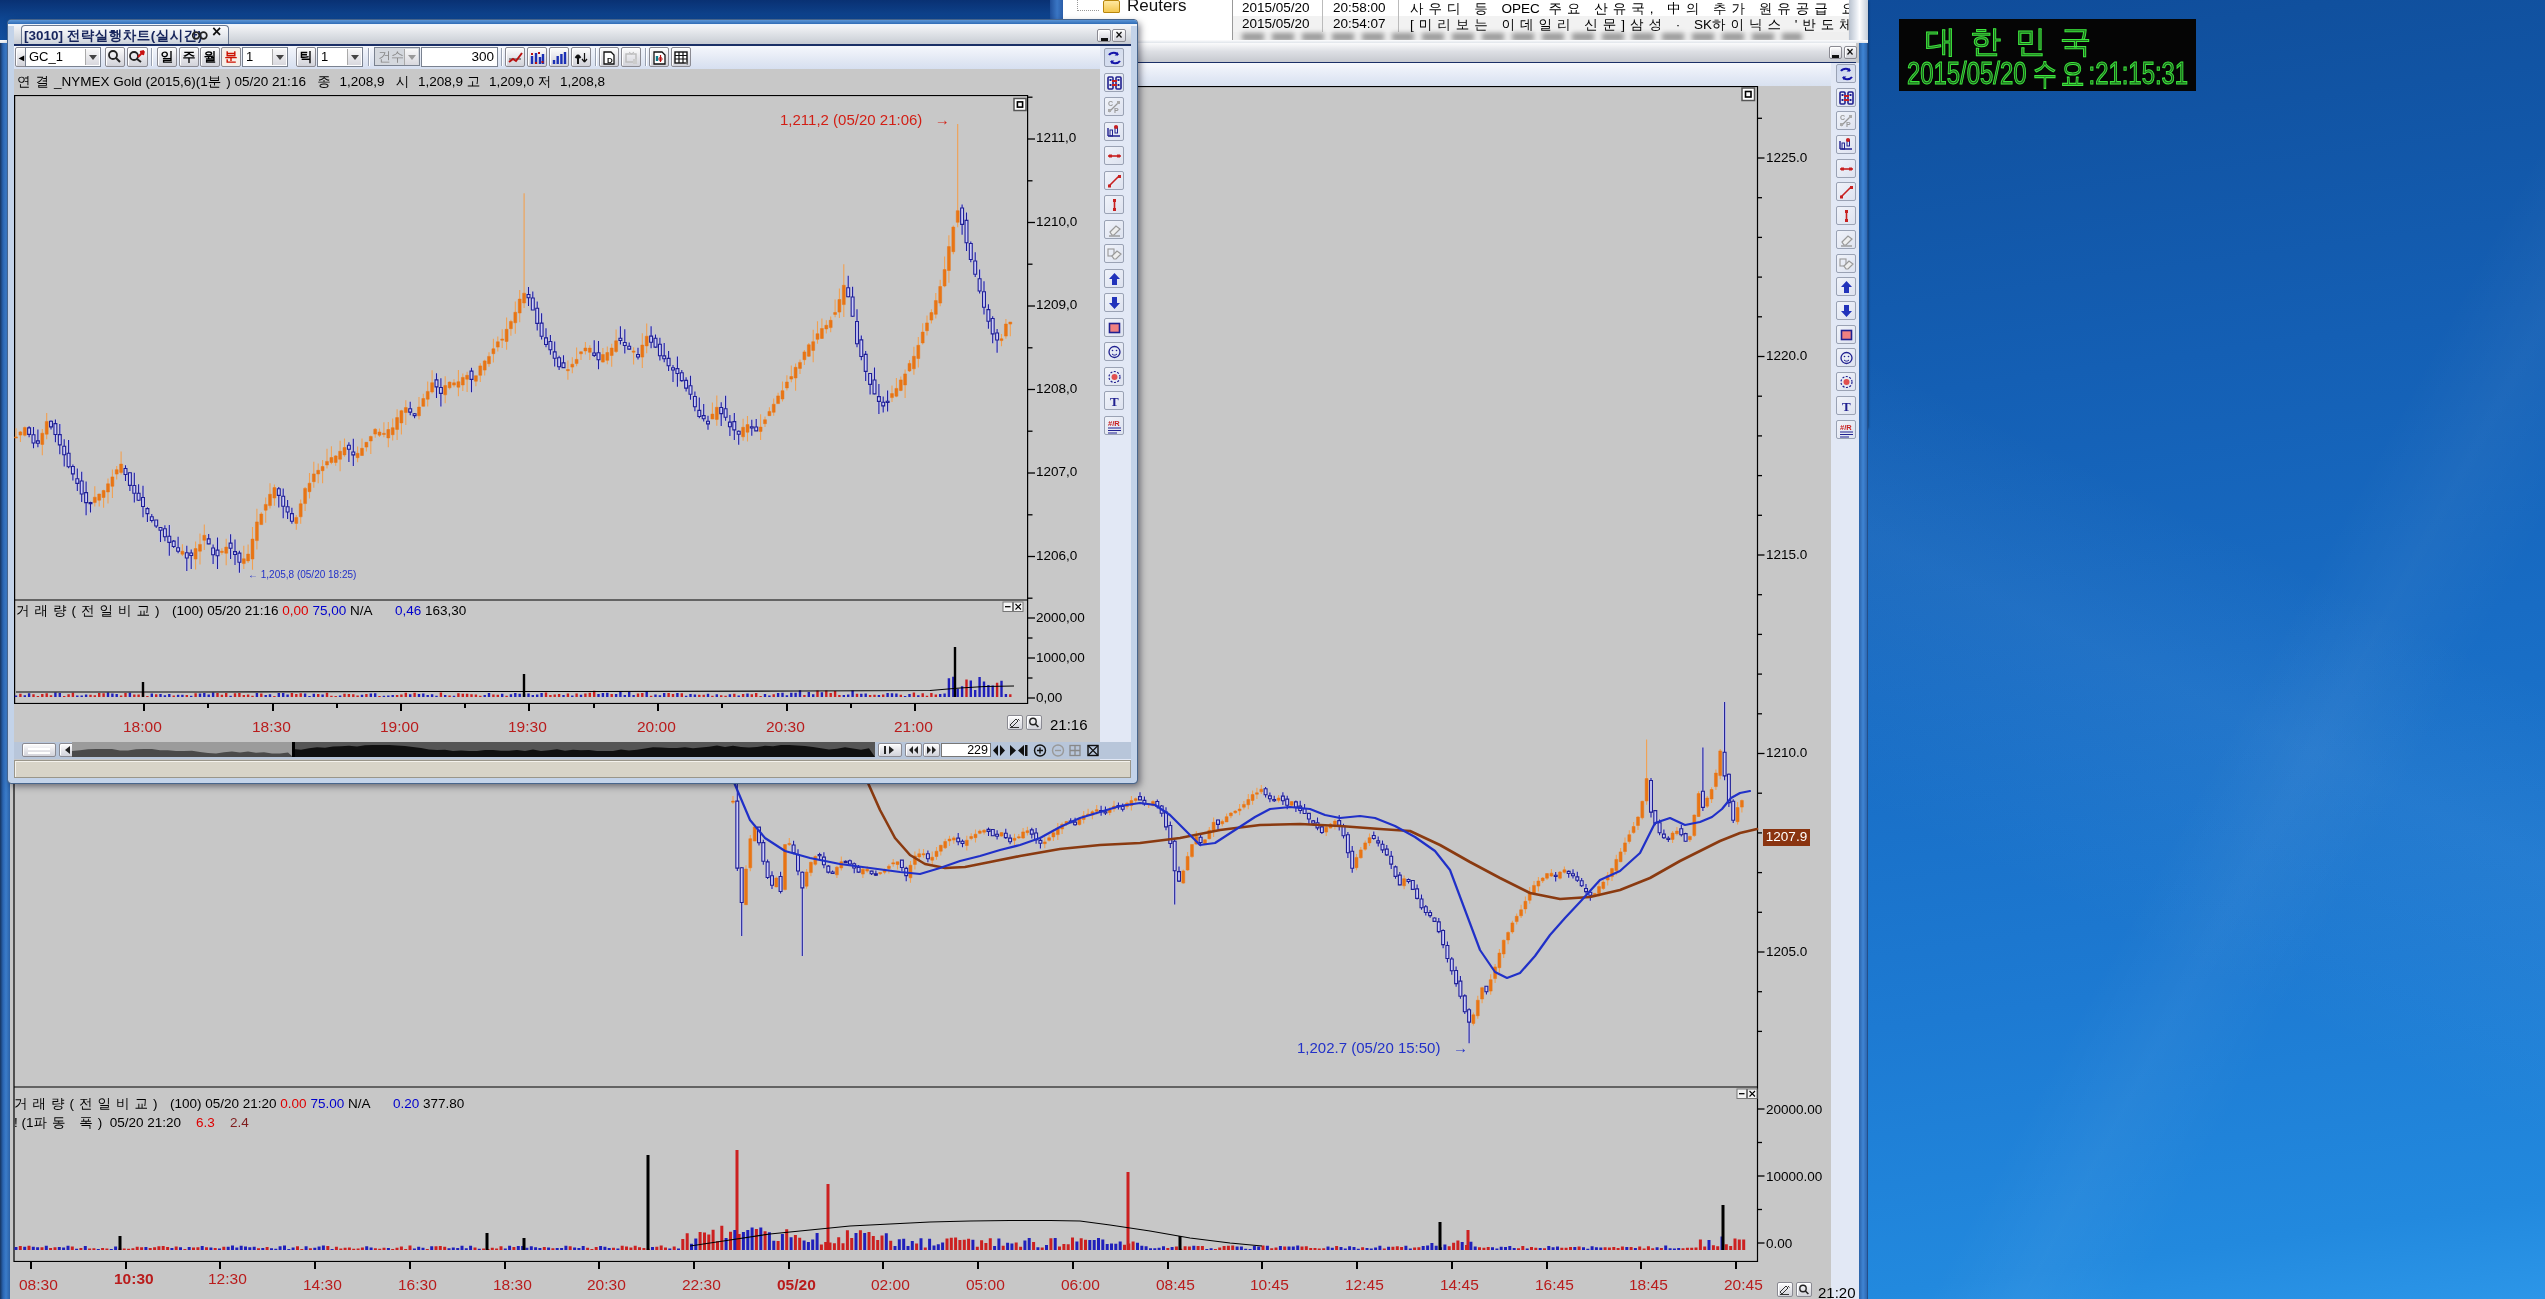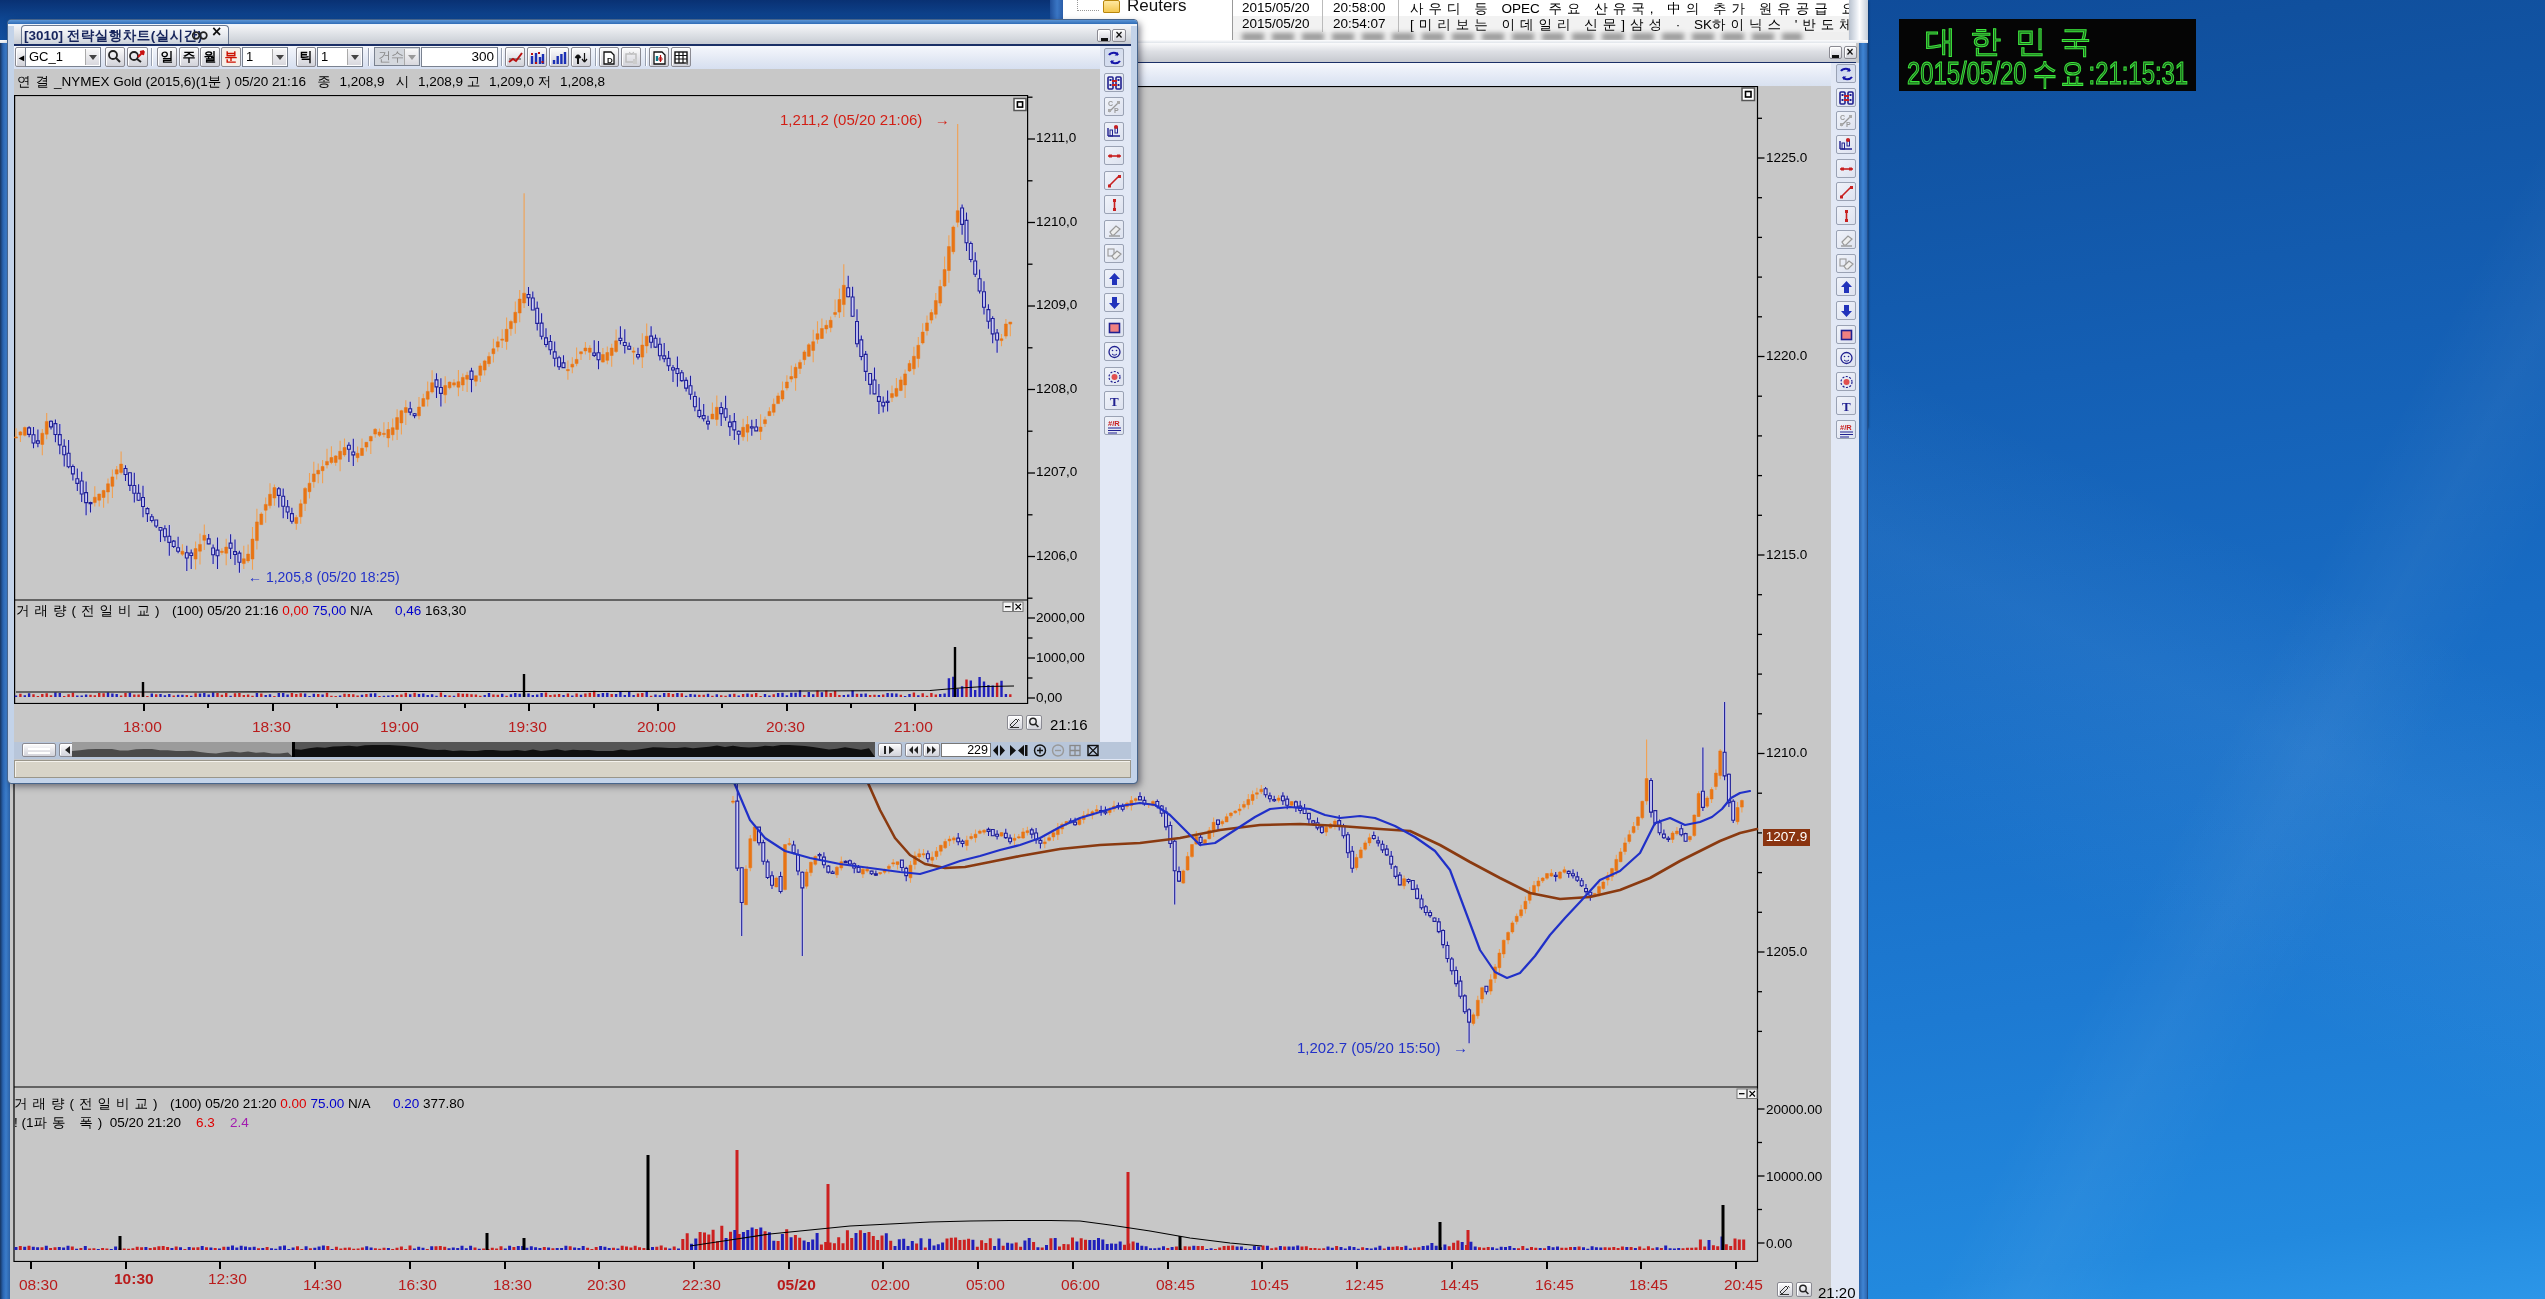--- a/index.html
+++ b/index.html
@@ -223,21 +223,21 @@
     <div class="ylab" style="left:1756px;top:64px">1225.0</div>
     <div class="ylab" style="left:1756px;top:262px">1220.0</div>
     <div class="ylab" style="left:1756px;top:461px">1215.0</div>
     <div class="ylab" style="left:1756px;top:659px">1210.0</div>
     <div class="ylab" style="left:1756px;top:858px">1205.0</div>
     <div class="abs" style="left:1753px;top:743px;width:47px;height:16.5px;background:#8a3410;color:#fff;font-size:13.5px;text-align:center;line-height:16px">1207.9</div>
     <div class="ylab" style="left:1756px;top:1016px">20000.00</div>
     <div class="ylab" style="left:1756px;top:1083px">10000.00</div>
     <div class="ylab" style="left:1756px;top:1150px">0.00</div>
     <div class="ylab" style="left:4px;top:1009px"><span class="k">거래량(전일비교)</span>&nbsp; (100) 05/20 21:20 <span style="color:#d00">0.00</span> <span style="color:#00c">75.00</span> N/A&nbsp;&nbsp;&nbsp;&nbsp;&nbsp;&nbsp;<span style="color:#00c">0.20</span> 377.80</div>
-    <div class="ylab" style="left:4px;top:1028px">! (1<span class="k">파동 폭</span>)&nbsp; 05/20 21:20&nbsp;&nbsp;&nbsp;&nbsp;<span style="color:#d00">6.3</span>&nbsp;&nbsp;&nbsp;&nbsp;<span style="color:#a21caf">2.4</span></div>
+    <div class="ylab" style="left:4px;top:1028px">! (1<span class="k">파동 폭</span>)&nbsp; 05/20 21:20&nbsp;&nbsp;&nbsp;&nbsp;<span style="color:#d00">6.3</span>&nbsp;&nbsp;&nbsp;&nbsp;<span style="color:#7f1d1d">2.4</span></div>
     <div class="abs" style="left:1287px;top:953px;font-size:15px;color:#2231c8;white-space:nowrap">1,202.7 (05/20 15:50)&nbsp;&nbsp;&nbsp;→</div>
   </div>
 
   <div class="abs" style="left:10px;top:1222px;width:1818px;height:37px;background:#c7c7c7">
     <div class="abs" style="left:20px;top:0;width:2px;height:7px;background:#000"></div>
       <div class="tx" style="left:9px;top:14px;">08:30</div>
       <div class="abs" style="left:115px;top:0;width:2px;height:7px;background:#000"></div>
       <div class="tx" style="left:104px;top:8px;font-weight:bold;">10:30</div>
       <div class="abs" style="left:209px;top:0;width:2px;height:7px;background:#000"></div>
       <div class="tx" style="left:198px;top:8px;">12:30</div>
@@ -448,21 +448,21 @@
     <div class="ylab" style="left:1022px;top:35px">1211,0</div>
     <div class="ylab" style="left:1022px;top:119px">1210,0</div>
     <div class="ylab" style="left:1022px;top:202px">1209,0</div>
     <div class="ylab" style="left:1022px;top:286px">1208,0</div>
     <div class="ylab" style="left:1022px;top:369px">1207,0</div>
     <div class="ylab" style="left:1022px;top:453px">1206,0</div>
     <div class="ylab" style="left:1022px;top:515px">2000,00</div>
     <div class="ylab" style="left:1022px;top:555px">1000,00</div>
     <div class="ylab" style="left:1022px;top:595px">0,00</div>
     <div class="abs" style="left:766px;top:16px;font-size:15px;color:#d21e14;white-space:nowrap">1,211,2 (05/20 21:06)&nbsp;&nbsp;&nbsp;→</div>
-    <div class="abs" style="left:234px;top:474px;font-size:14px;color:#2231c8;white-space:nowrap">← 1,205,8 (05/20 18:25)</div>
+    <div class="abs" style="left:234px;top:474px;font-size:10px;color:#2231c8;white-space:nowrap">← 1,205,8 (05/20 18:25)</div>
     <div class="ylab" style="left:2px;top:507px"><span class="k">거래량(전일비교)</span>&nbsp; (100) 05/20 21:16 <span style="color:#d00">0,00</span> <span style="color:#00c">75,00</span> N/A&nbsp;&nbsp;&nbsp;&nbsp;&nbsp;&nbsp;<span style="color:#00c">0,46</span> 163,30</div>
   </div>
 
   <div class="abs" style="left:1092px;top:25.5px;width:31px;height:732px;background:#e2e8f5"></div>
   <div class="abs" style="left:1096px;top:28px;width:20px;height:19px;background:linear-gradient(135deg,#cdd8ee,#dde2ef);border:1px solid #9aa2b4;border-radius:2px">
       <svg width="17" height="16" style="margin:1px 0 0 1px">
         <path d="M3 5c2-3 8-3 9 0" stroke="#1515a8" stroke-width="2" fill="none"></path>
         <path d="M12 2v3.4h-3.4" fill="#1515a8" stroke="none"></path>
         <path d="M14 11c-2 3-8 3-9 0" stroke="#1515a8" stroke-width="2" fill="none"></path>
         <path d="M5 14v-3.4h3.4" fill="#1515a8" stroke="none"></path>

